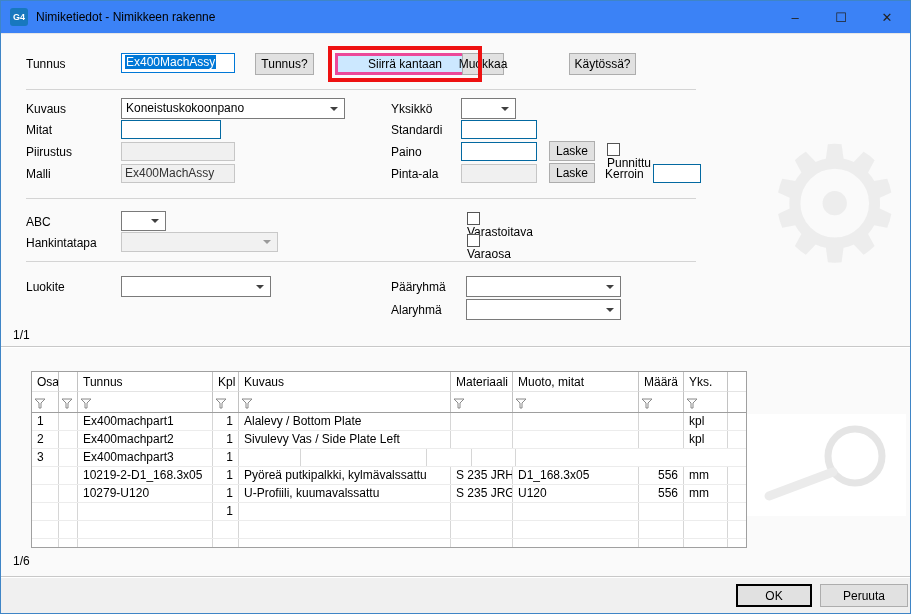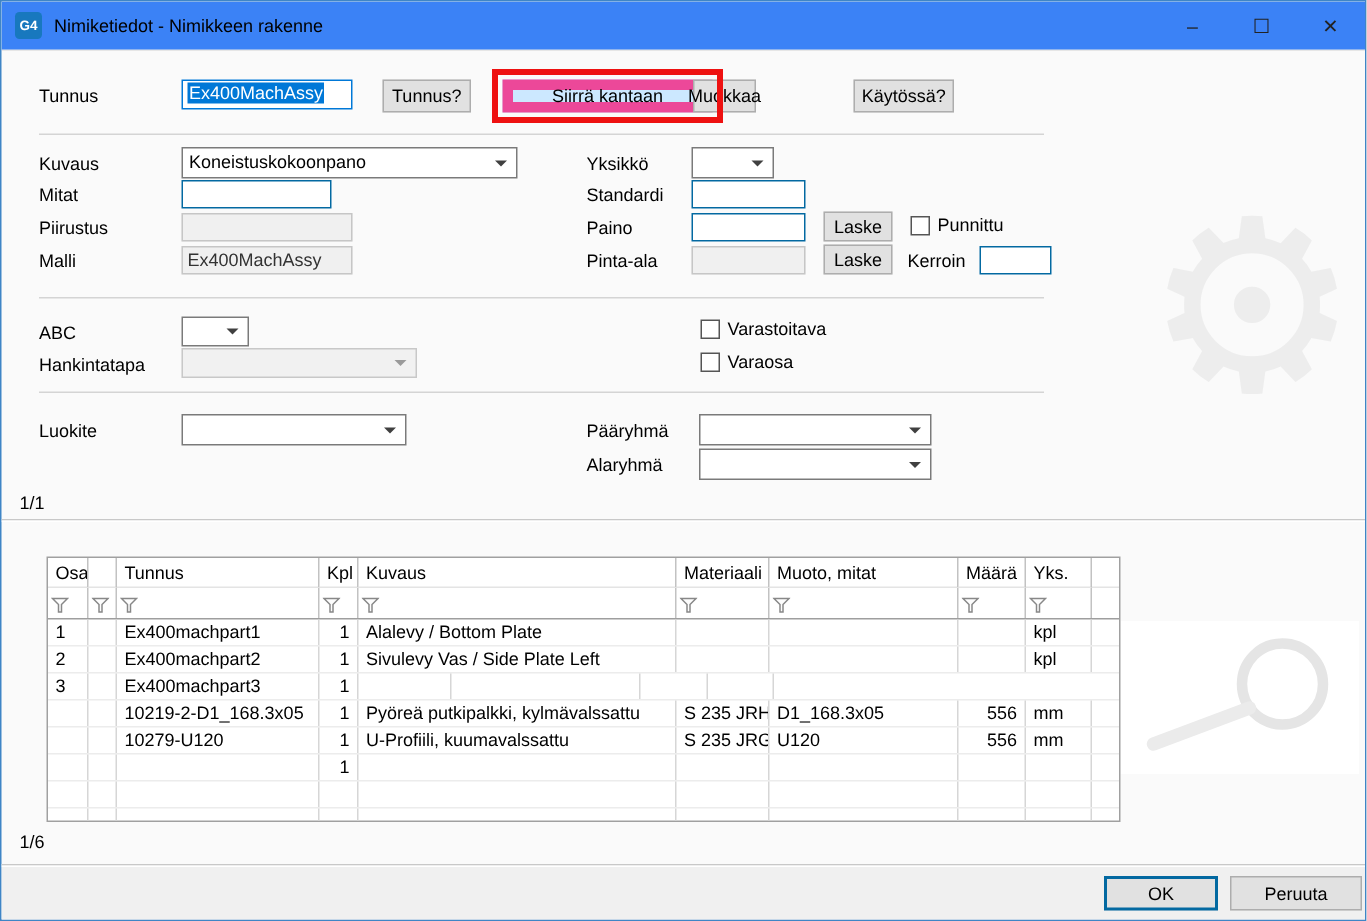--- a/index.html
+++ b/index.html
@@ -10,34 +10,34 @@
   .appicon{width:18px;height:18px;margin-left:9px;background:#1878be;border-radius:3px;color:#fff;
            font-size:9px;font-weight:bold;display:flex;align-items:center;justify-content:center;}
   .wtitle{margin-left:8px;font-size:12px;}
   .wincontrols{position:absolute;right:0;top:0;height:32px;display:flex;}
   .winbtn{width:46px;height:32px;display:flex;align-items:center;justify-content:center;font-size:13px;color:#222;}
   
   .bodyarea{position:absolute;left:0;top:32px;width:100%;height:582px;}
   .lbl{position:absolute;white-space:nowrap;line-height:14px;}
   .btn{position:absolute;display:flex;align-items:center;justify-content:center;background:#e1e1e1;
        border:1px solid #adadad;box-sizing:border-box;white-space:nowrap;cursor:default;}
-  .btn.primary{border:2px solid #0369a1;}
-  .btn.hot{background:#cce8ff;border:7px solid #ec4899;}
+  .btn.primary{border:2px solid #000000;}
+  .btn.hot{background:#cce8ff;border:3px solid #ec4899;}
   .input{position:absolute;background:#fff;border:1px solid #0369a1;box-sizing:border-box;
          padding:1px 3px;line-height:15px;overflow:hidden;white-space:nowrap;}
   .input.disabled{background:#f0f0f0;border-color:#c6c6c6;color:#333;}
   .input.focused{border-color:#0078d7;}
   .seltext{background:#0078d7;color:#fff;padding:0 1px;}
   .combo{position:absolute;background:#fff;border:1px solid #7a7a7a;box-sizing:border-box;
          padding:2px 18px 2px 4px;overflow:hidden;white-space:nowrap;}
   .combo::after{content:"";position:absolute;right:6px;top:50%;margin-top:-2px;
                 border:4px solid transparent;border-top-color:#404040;}
   .combo.disabled{background:#f1f1f1;border-color:#c8c8c8;color:#777;}
   .combo.disabled::after{border-top-color:#9a9a9a;}
-  .check{position:absolute;display:flex;align-items:flex-end;}
+  .check{position:absolute;display:flex;align-items:flex-start;flex-direction:column;}
   .check .box{width:13px;height:13px;background:#fff;border:1px solid #555;box-sizing:border-box;margin-right:5px;flex:0 0 auto;}
   .sep{position:absolute;height:1px;background:#d4d4d4;}
   .etch{position:absolute;left:0;width:100%;height:0;border-top:1px solid #c8c8c8;border-bottom:1px solid #ffffff;}
   
   .redbox{position:absolute;border:4px solid #ee1111;box-sizing:border-box;pointer-events:none;z-index:10;}
   
   .gearmark{position:absolute;left:762px;top:92px;font-size:160px;color:#ededed;line-height:160px;z-index:0;user-select:none;}
   .magpanel{position:absolute;left:746px;top:381px;width:159px;height:102px;background:#ffffff;z-index:0;}
   
   .grid{position:absolute;left:30px;top:338px;width:716px;height:177px;background:#fff;

